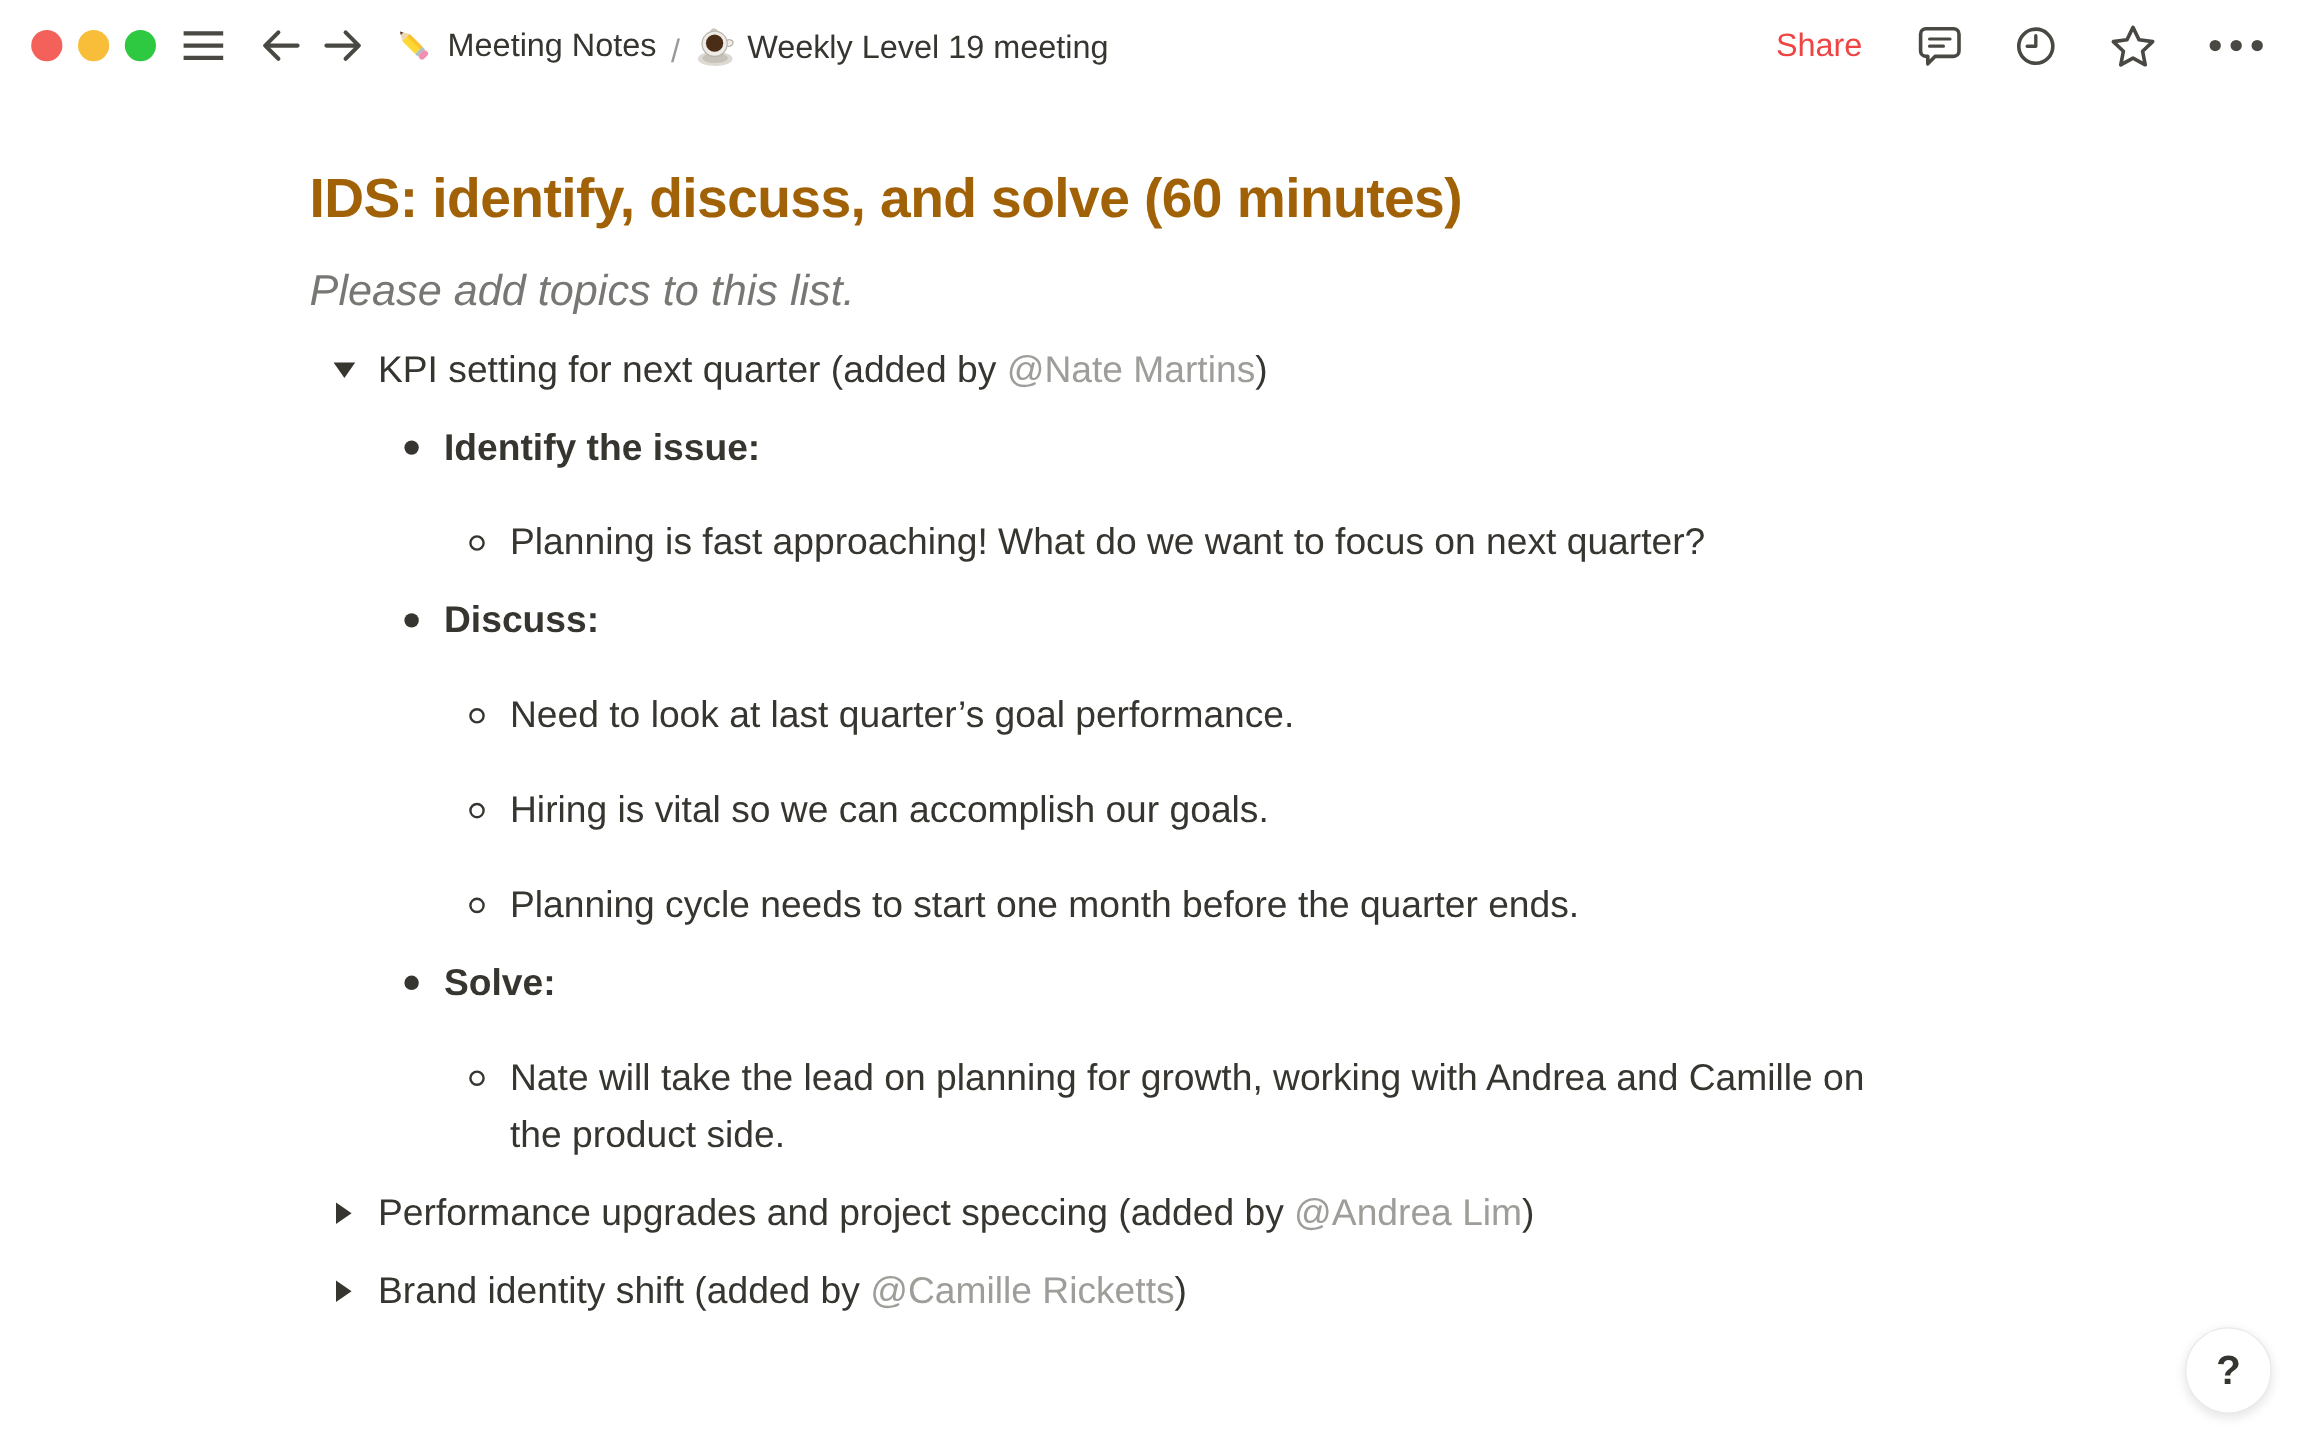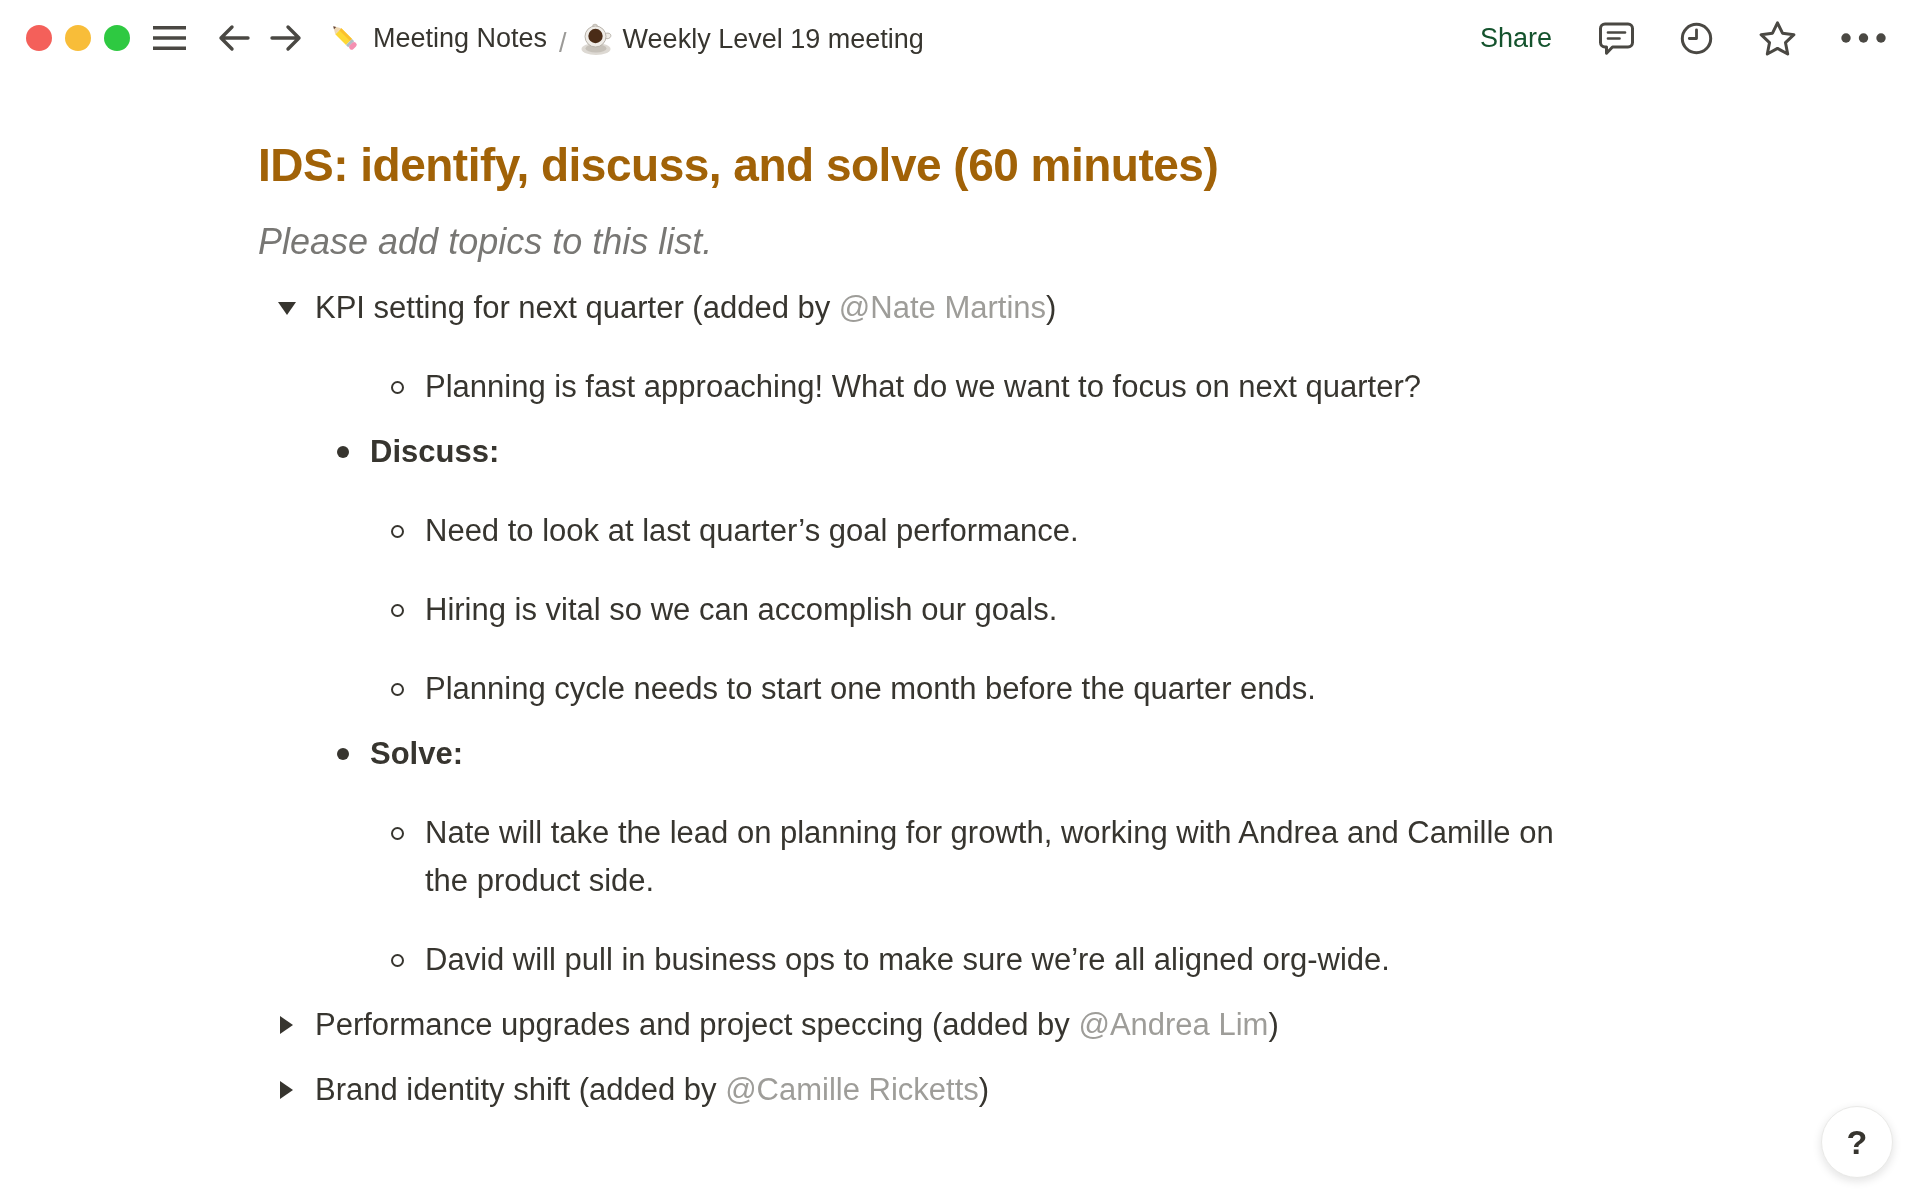--- a/index.html
+++ b/index.html
@@ -26,21 +26,21 @@
     display: flex; align-items: center; justify-content: center;
     background: none; border: none; padding: 4px; border-radius: 6px; cursor: pointer;
   }
   .menu-btn { margin-left: 18px; }
   .nav-back { margin-left: 22px; }
   .nav-fwd  { margin-left: 10px; }
   .breadcrumb { display: flex; align-items: flex-end; margin-left: 12px; font-size: 27px; }
   .crumb { display: flex; align-items: center; gap: 10px; padding: 3px 8px; border-radius: 6px; cursor: pointer; color: #37352f; white-space: nowrap; }
   .crumb-sep { color: #9b9a97; margin: 0 4px; }
   .topbar-right { margin-left: auto; display: flex; align-items: center; gap: 36px; }
-  .share-btn { background: none; border: none; font-size: 27px; color: #14532d; cursor: pointer; padding: 4px 6px; border-radius: 6px; }
+  .share-btn { background: none; border: none; font-size: 27px; color: #ef4444; cursor: pointer; padding: 4px 6px; border-radius: 6px; }
 
   
   .page { padding: 58px 0 0 258px; width: 1590px; }
   .page-title {
     margin: 0 0 22px 0; font-size: 46px; line-height: 62px;
     font-weight: 700; letter-spacing: -0.5px; color: #a16207; width: 1332px;
   }
   .subtitle {
     margin: 0 0 18px 0; font-size: 36px; line-height: 48px;
     font-style: italic; color: #787774; width: 1332px;
@@ -166,20 +166,26 @@
 
   <div class="blocks">
 
     <div class="block">
       <button class="marker">
           <span class="tri-down"></span>
         </button>
       <div class="text"><span>KPI setting for next quarter (added by </span><span class="mention">@Nate Martins</span><span>)</span></div>
     </div>
 
+    <div class="block l1">
+      <span class="marker">
+          <span class="dot"></span>
+        </span>
+      <div class="text bold">Identify the issue:</div>
+    </div>
     <div class="block l2">
       <span class="marker">
           <span class="ring"></span>
         </span>
       <div class="text">Planning is fast approaching! What do we want to focus on next quarter?</div>
     </div>
 
     <div class="block l1">
       <span class="marker">
           <span class="dot"></span>
@@ -209,26 +215,20 @@
       <span class="marker">
           <span class="dot"></span>
         </span>
       <div class="text bold">Solve:</div>
     </div>
     <div class="block l2">
       <span class="marker">
           <span class="ring"></span>
         </span>
       <div class="text">Nate will take the lead on planning for growth, working with Andrea and Camille on the product side.</div>
-    </div>
-    <div class="block l2">
-      <span class="marker">
-          <span class="ring"></span>
-        </span>
-      <div class="text">David will pull in business ops to make sure we’re all aligned org-wide.</div>
     </div>
 
     <div class="block">
       <button class="marker">
           <span class="tri-right"></span>
         </button>
       <div class="text"><span>Performance upgrades and project speccing (added by </span><span class="mention">@Andrea Lim</span><span>)</span></div>
     </div>
 
     <div class="block">

